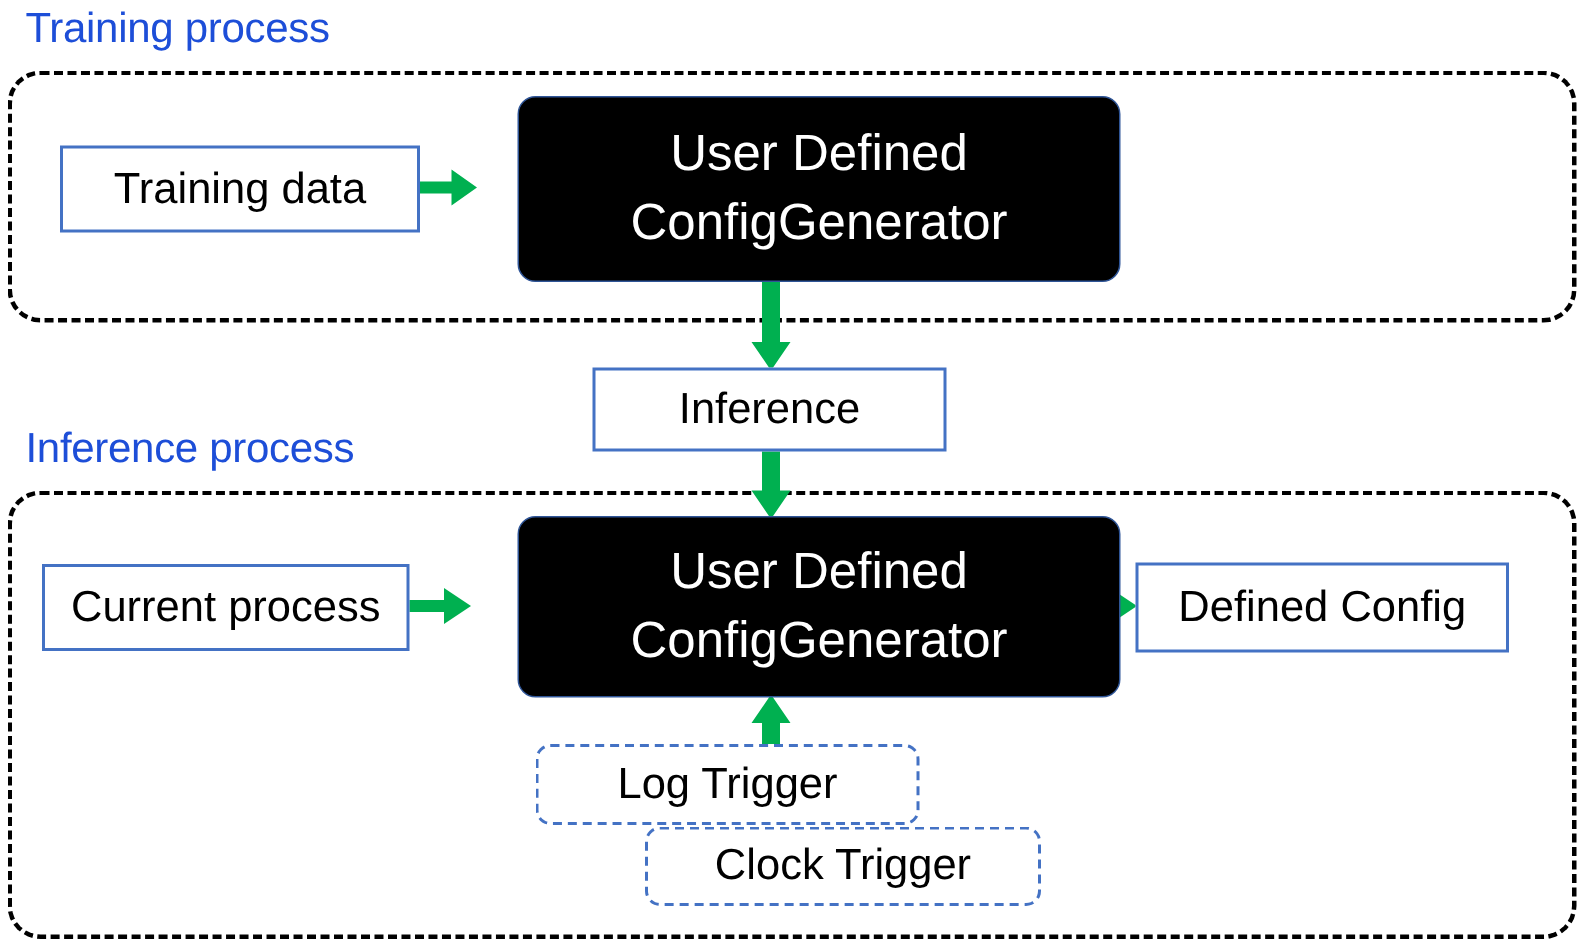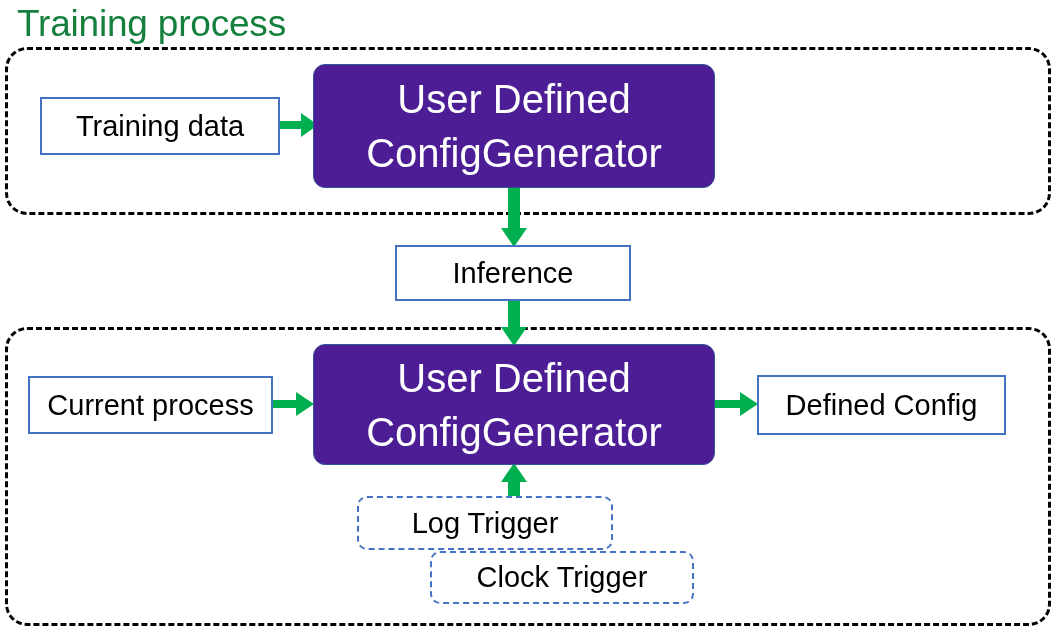--- a/index.html
+++ b/index.html
@@ -16,23 +16,23 @@
     position: relative;
     width: 1057px;
     height: 631px;
     background: #ffffff;
     overflow: hidden;
   }
 
   
   .section-caption {
     position: absolute;
-    font-size: 37px;
+    font-size: 28px;
     line-height: 1;
-    color: #15803d;
+    color: #1d4ed8;
     white-space: nowrap;
     letter-spacing: -0.2px;
   }
   #caption-training { left: 17px; top: 5px; }
   #caption-inference { left: 17px; top: 285px; }
 
   
   .process-container {
     position: absolute;
     border: 3px dashed #000000;
@@ -89,32 +89,33 @@
     line-height: 1.05;
     white-space: nowrap;
   }
   #box-log-trigger   { left: 357px; top: 496px; width: 256px; height: 54px; z-index: 5; }
   #box-clock-trigger { left: 430px; top: 551px; width: 264px; height: 53px; z-index: 6; }
 
   
   .process-box {
     position: absolute;
     box-sizing: border-box;
-    background: #4c1d95;
+    background: #000000;
     border: 1px solid #2F5597;
     border-radius: 12px;
     display: flex;
     flex-direction: column;
     align-items: center;
     justify-content: center;
     color: #ffffff;
-    font-size: 40px;
+    font-size: 34px;
     line-height: 1.35;
     text-align: center;
     z-index: 4;
+    margin-left: 32px;
   }
   #box-udcg-training  { left: 313px; top: 64px;  width: 402px; height: 124px; }
   #box-udcg-inference { left: 313px; top: 344px; width: 402px; height: 121px; }
   .process-box .line { display: block; white-space: nowrap; }
 
   
   .arrow {
     position: absolute;
     z-index: 3;
   }
@@ -160,20 +161,21 @@
   <div class="plain-box" id="box-checkpoint">
     <span>Inference</span>
   </div>
 
   <div class="arrow" id="arrow-checkpoint-to-udcg">
     <svg width="28" height="48" viewBox="0 0 28 48">
       <path d="M8 0 H20 V28 H27 L14 47 L1 28 H8 Z" fill="#00B050"></path>
     </svg>
   </div>
 
+  <div class="section-caption" id="caption-inference">Inference process</div>
 
   <div class="process-container" id="container-inference"></div>
 
   <div class="plain-box" id="box-current-status">
     <span>Current process</span>
   </div>
 
   <div class="arrow" id="arrow-status-to-udcg">
     <svg width="43" height="26" viewBox="0 0 43 26">
       <path d="M0 9 H24 V1 L42 13 L24 25 V17 H0 Z" fill="#00B050"></path>

